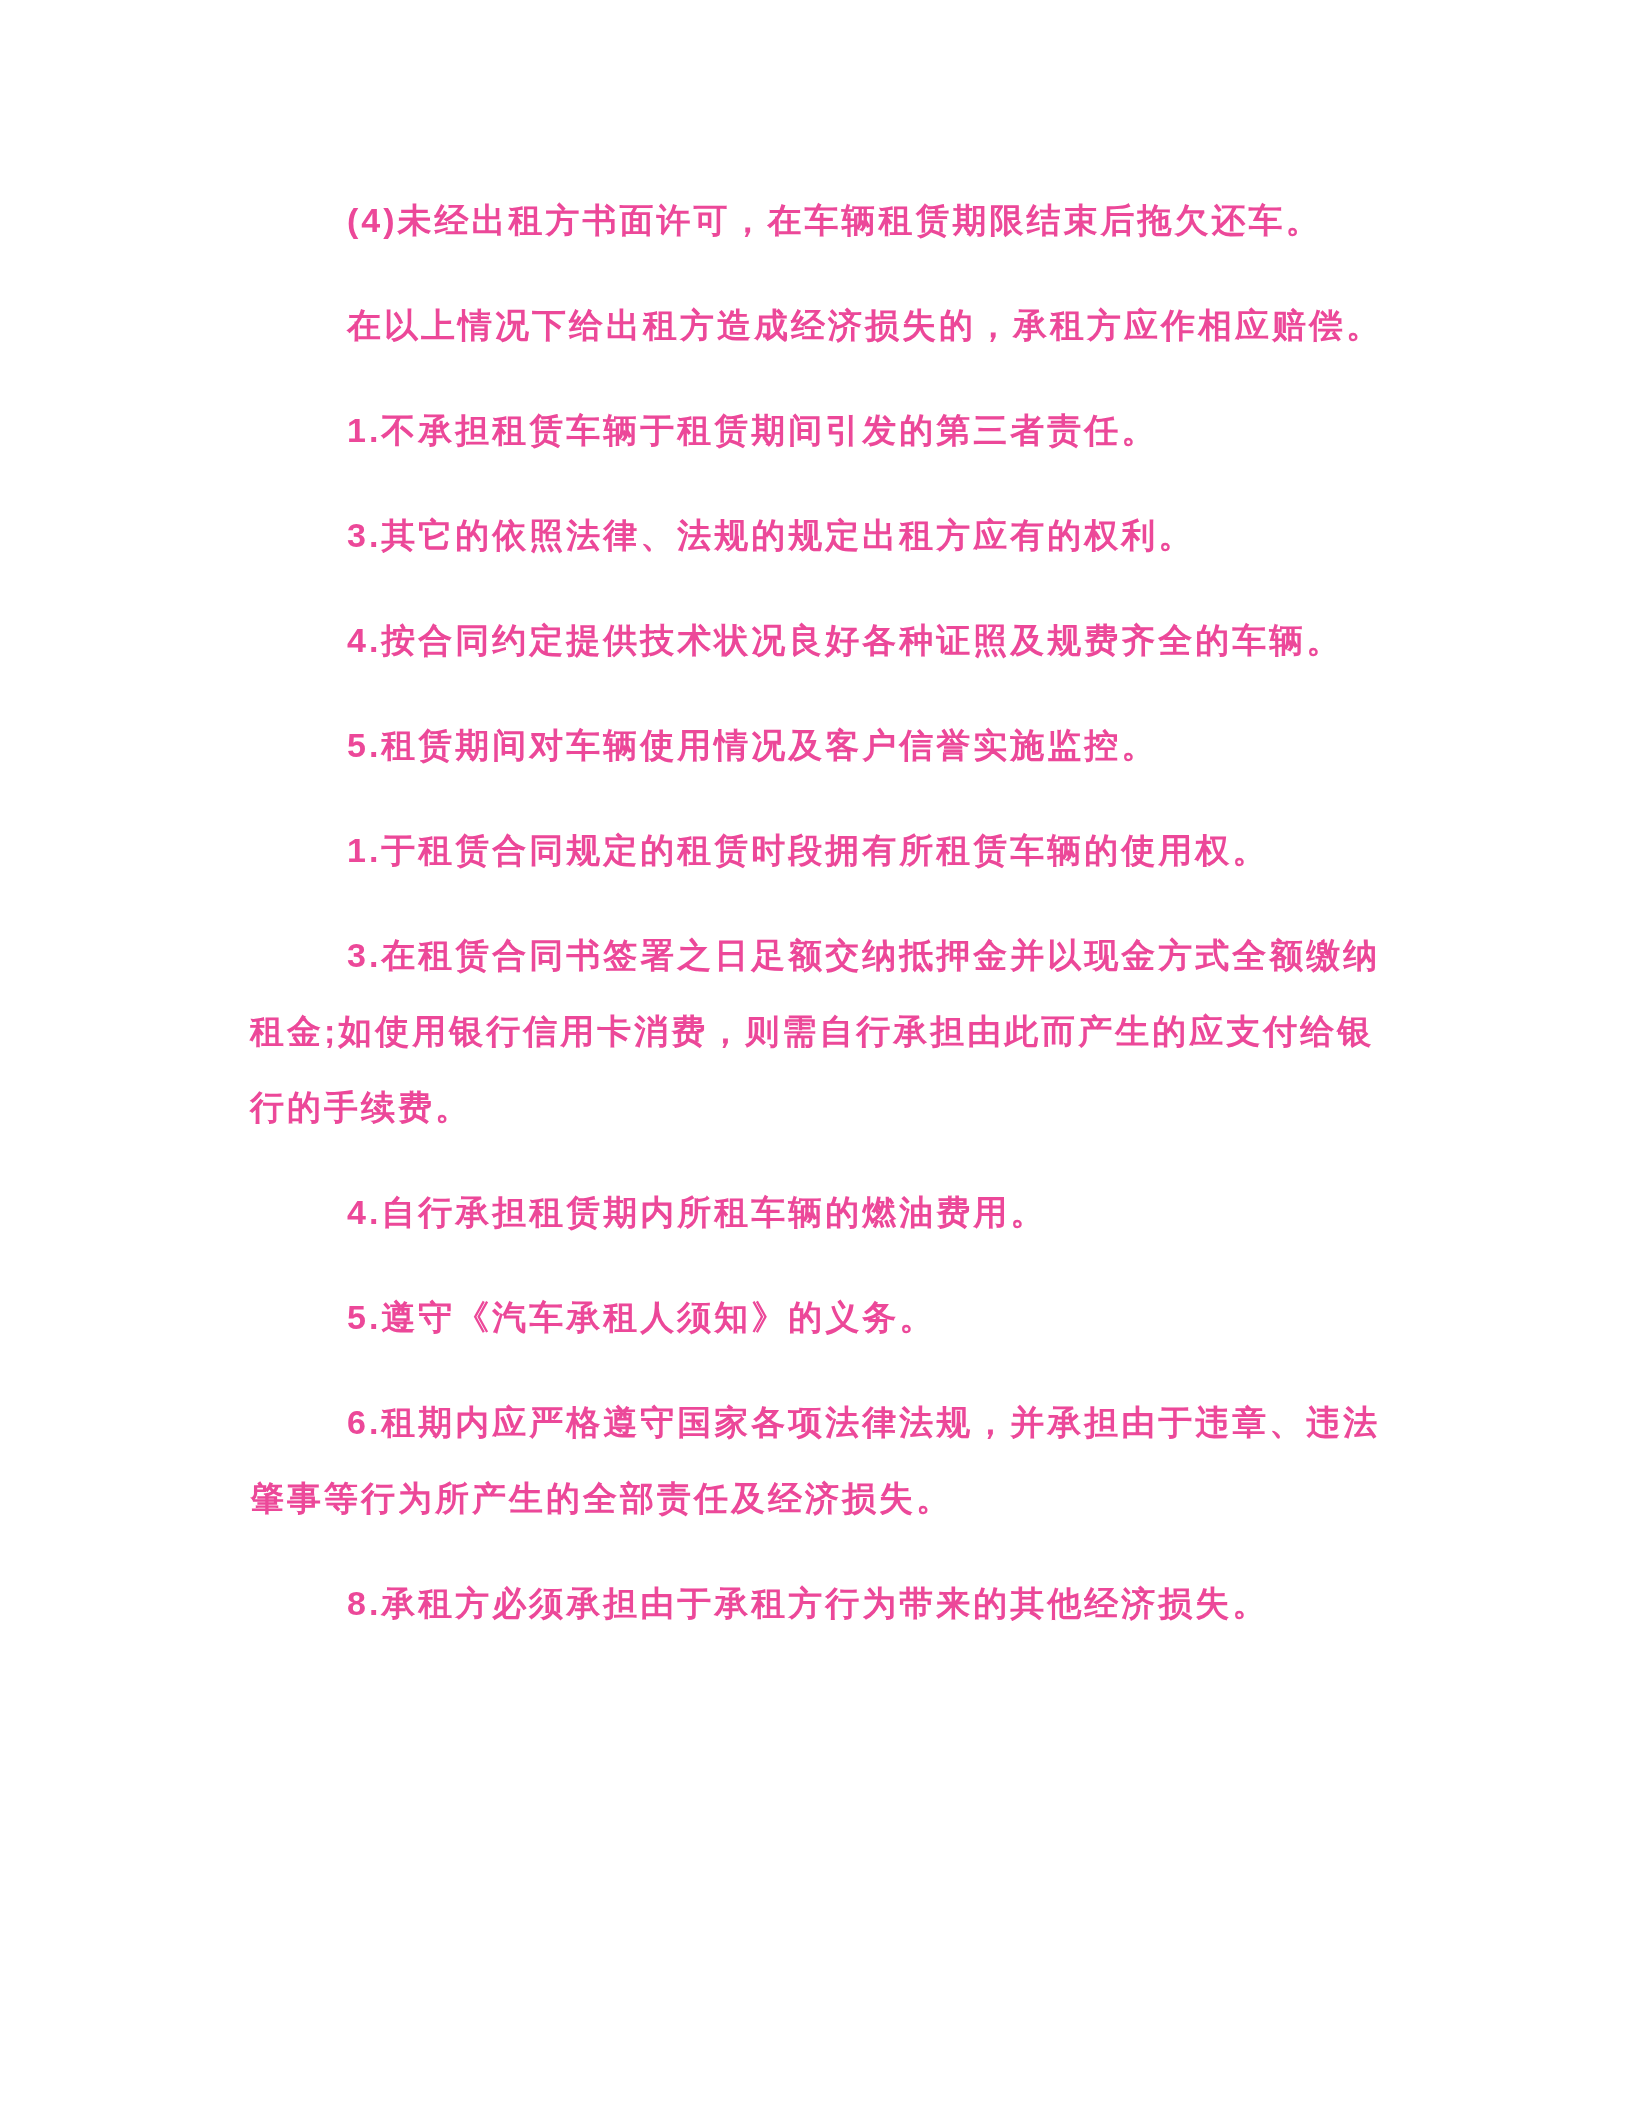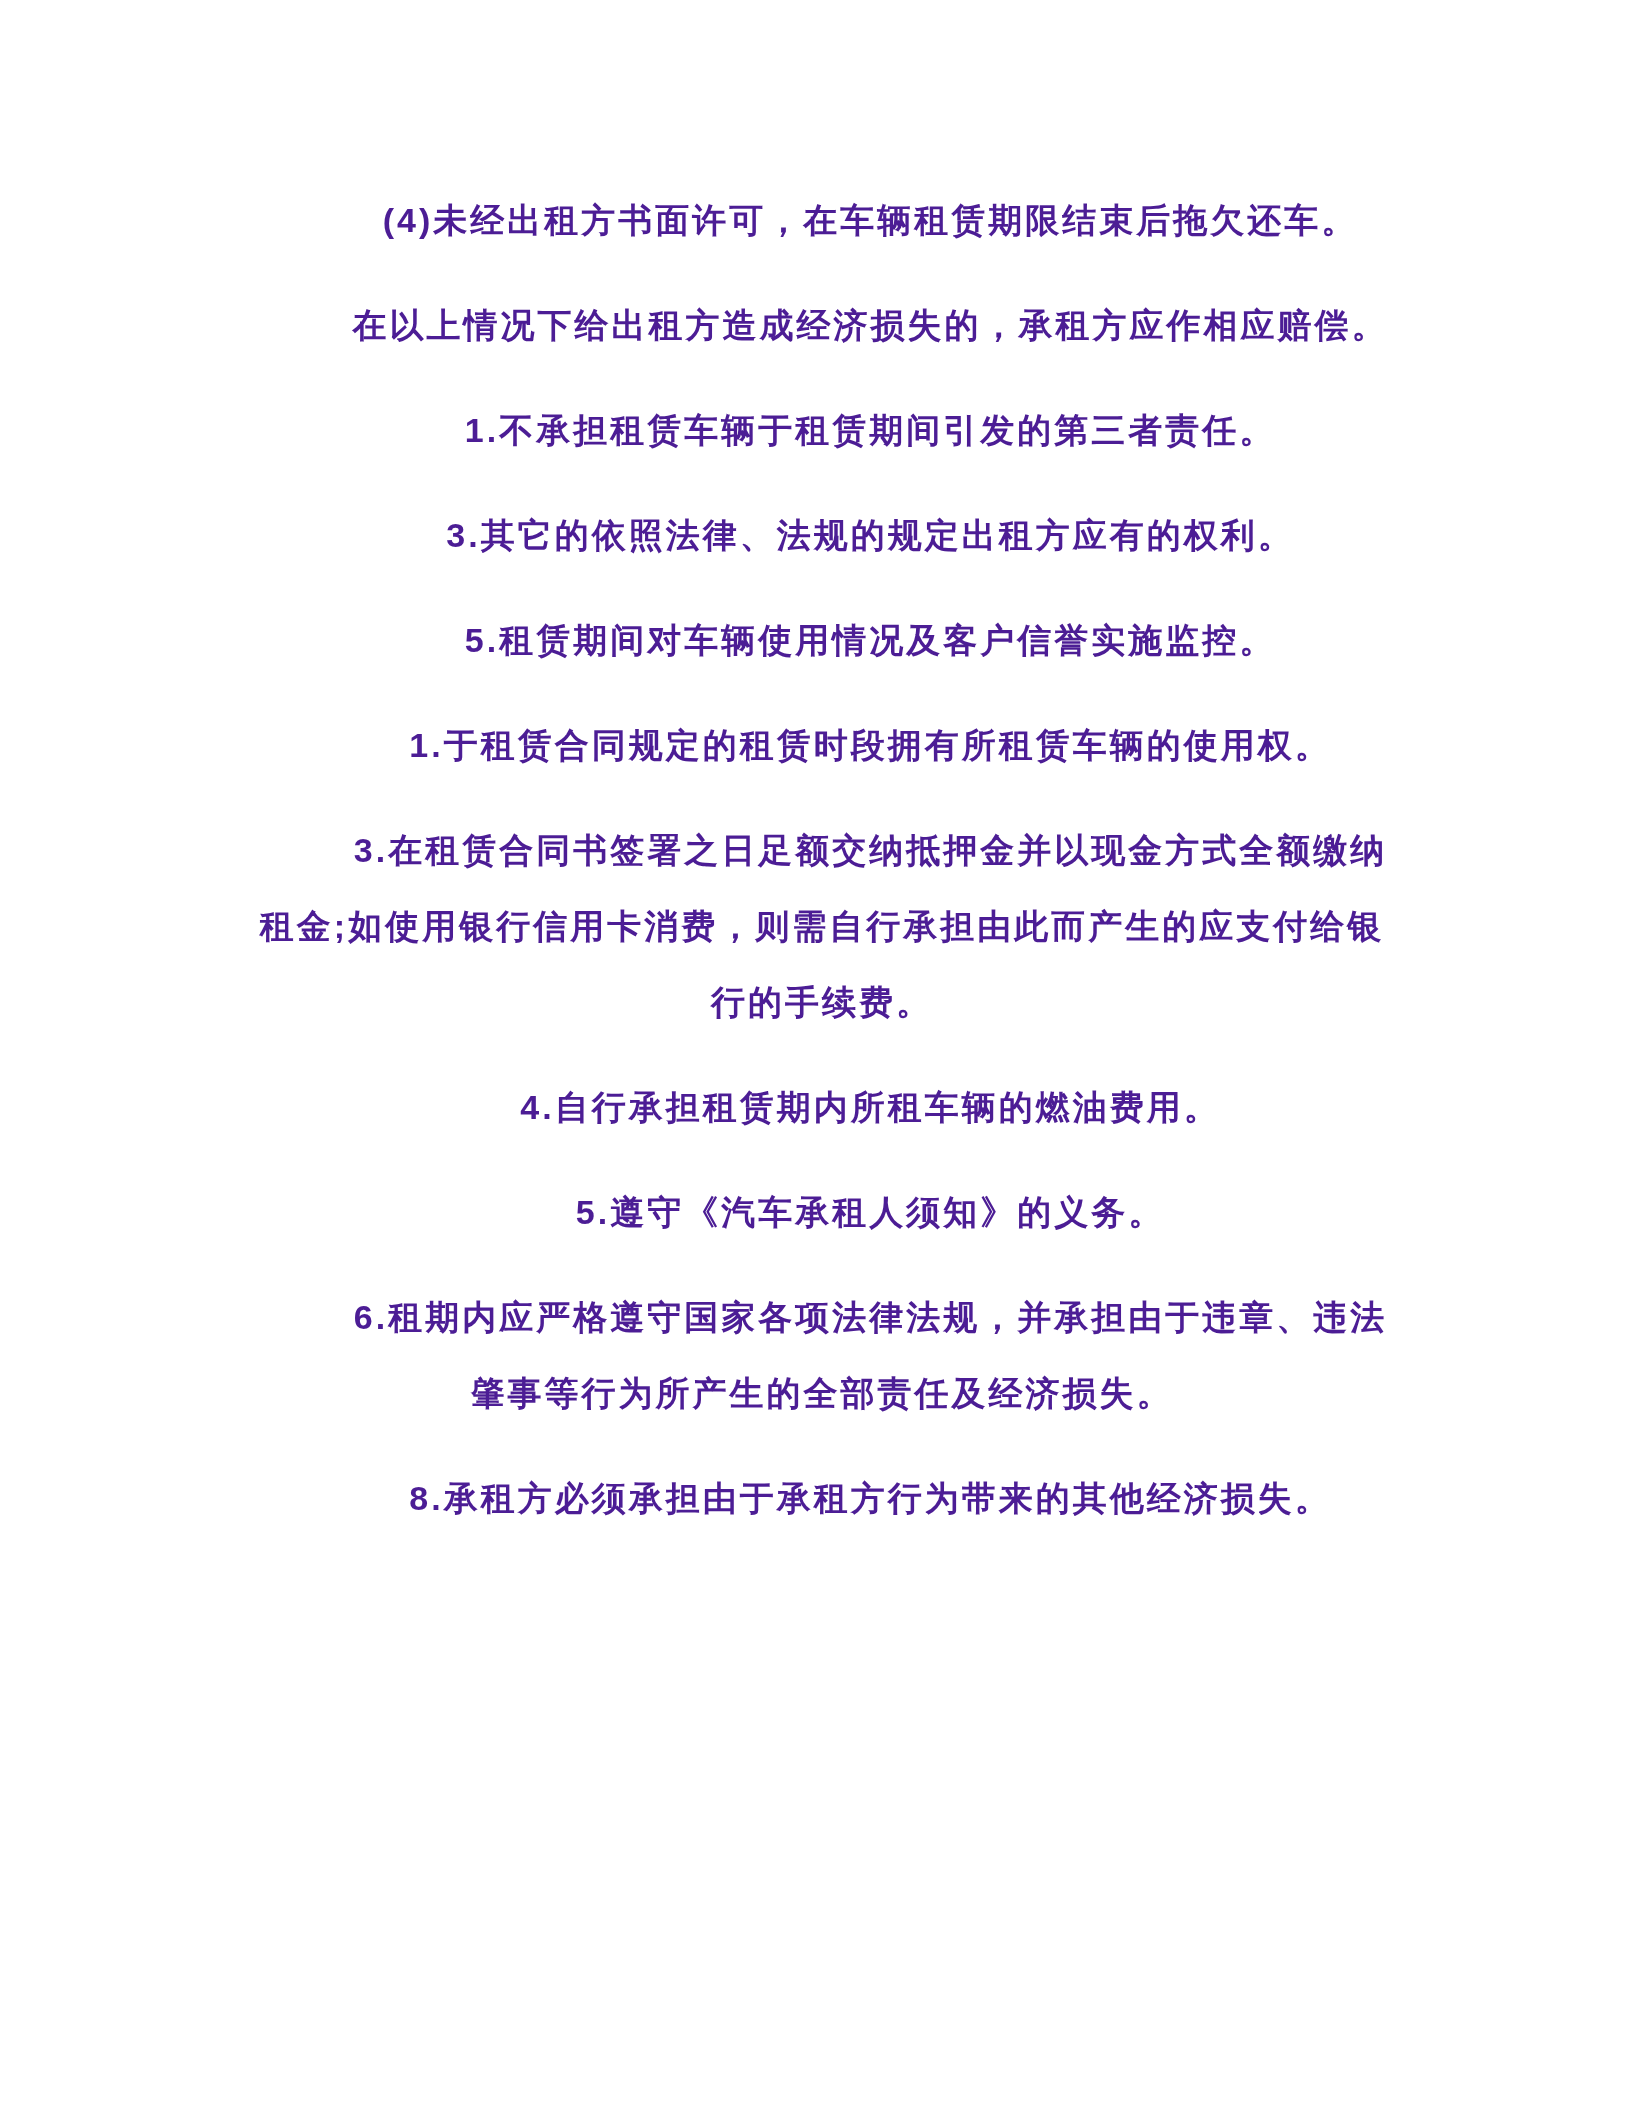--- a/index.html
+++ b/index.html
@@ -20,34 +20,35 @@
     background: #ffffff;
     padding: 182px 238px 0 240px;
   }
   .doc-page p {
     margin: 0 0 29px 10px;
     font-family: "Liberation Sans", "DejaVu Sans", sans-serif;
     font-weight: 700;
     font-size: 34px;
     line-height: 76px;
     letter-spacing: 3px;
-    color: #4c1d95;
+    color: #ec4899;
     text-indent: 97px;
-    text-align: center;
+    text-align: left;
     word-break: break-all;
   }
 </style>
 </head>
 <body>
 
 <div class="doc-page">
   <p>(4)未经出租方书面许可，在车辆租赁期限结束后拖欠还车。</p>
   <p>在以上情况下给出租方造成经济损失的，承租方应作相应赔偿。</p>
   <p>1.不承担租赁车辆于租赁期间引发的第三者责任。</p>
   <p>3.其它的依照法律、法规的规定出租方应有的权利。</p>
+  <p>4.按合同约定提供技术状况良好各种证照及规费齐全的车辆。</p>
   <p>5.租赁期间对车辆使用情况及客户信誉实施监控。</p>
   <p>1.于租赁合同规定的租赁时段拥有所租赁车辆的使用权。</p>
   <p>3.在租赁合同书签署之日足额交纳抵押金并以现金方式全额缴纳租金;如使用银行信用卡消费，则需自行承担由此而产生的应支付给银行的手续费。</p>
   <p>4.自行承担租赁期内所租车辆的燃油费用。</p>
   <p>5.遵守《汽车承租人须知》的义务。</p>
   <p>6.租期内应严格遵守国家各项法律法规，并承担由于违章、违法肇事等行为所产生的全部责任及经济损失。</p>
   <p>8.承租方必须承担由于承租方行为带来的其他经济损失。</p>
 </div>
 
 </body></html>

